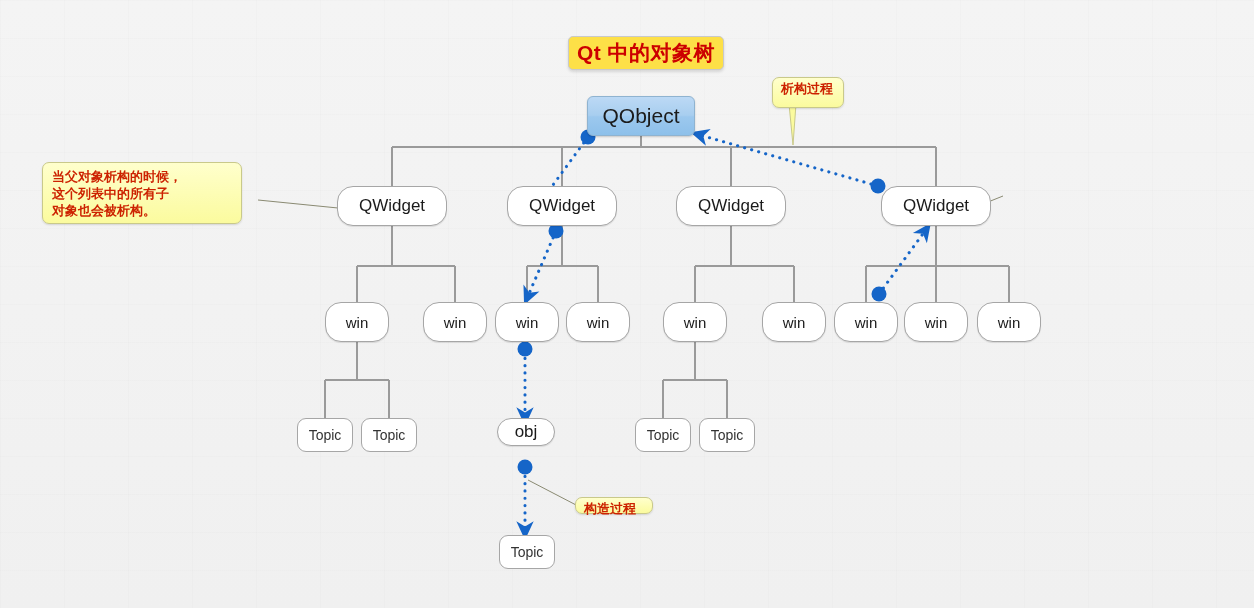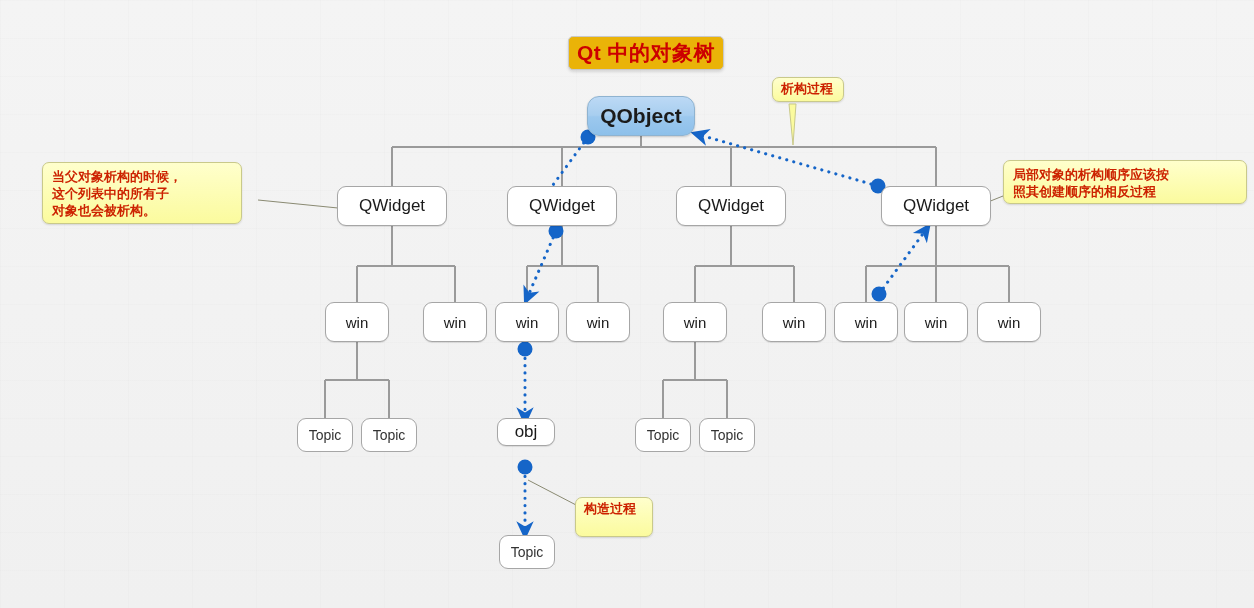--- a/index.html
+++ b/index.html
@@ -22,39 +22,39 @@
   svg.edges{position:absolute;left:0;top:0;width:1254px;height:608px;pointer-events:none;}
 
   .node{
     position:absolute;box-sizing:border-box;
     display:flex;align-items:center;justify-content:center;
     background:#ffffff;border:1px solid #a6a6a6;
     color:#1a1a1a;
     box-shadow:0 1px 1px rgba(0,0,0,0.10);
     white-space:nowrap;
   }
-  .node.round{border-radius:9px;}
+  .node.round{border-radius:16px;}
   .node.sq{border-radius:9px;}
   .n-qwidget{font-size:17px;}
   .n-win{font-size:15px;text-align:right;}
   .n-obj{font-size:17px;}
   .n-topic{font-size:14px;color:#333;box-shadow:none;}
 
   .node.root{
     background:linear-gradient(to bottom,#bcd9f5 0%, #a8ceef 48%, #9cc8ee 52%, #8dc0ea 100%);
     border:1px solid #8fb3d0;
-    border-radius:12px;
-    font-weight:bold;font-size:21px;color:#1b1b1b;
+    border-radius:6px;
+    font-weight:normal;font-size:21px;color:#1b1b1b;
     box-shadow:0 1px 2px rgba(0,0,0,0.18);
   }
 
   .title-box{
     position:absolute;
     box-sizing:border-box;
-    background:#eab308;
+    background:#fde047;
     border:1px solid #c9c9c9;
     border-radius:5px;
     box-shadow:0 2px 3px rgba(0,0,0,0.12);
     display:flex;align-items:center;justify-content:center;
     font-size:21px;color:#cc0000;font-weight:bold;
     letter-spacing:0.5px;
   }
 
   .callout{
     position:absolute;box-sizing:border-box;
@@ -187,20 +187,18 @@
   <div class="node sq n-topic" style="left:635px;top:418px;width:56px;height:34px;">Topic</div>
   <div class="node sq n-topic" style="left:699px;top:418px;width:56px;height:34px;">Topic</div>
 
   <div class="node round n-obj" style="left:497px;top:418px;width:58px;height:28px;">obj</div>
   <div class="node sq n-topic" style="left:499px;top:535px;width:56px;height:34px;">Topic</div>
 
   <div class="callout" style="left:42px;top:162px;width:200px;height:62px;">当父对象析构的时候，
 这个列表中的所有子
 对象也会被析构。</div>
 
-  <div class="callout" style="left:1003px;top:160px;width:244px;height:44px;">局部对象的析构顺序应该按
-照其创建顺序的相反过程</div>
-
-  <div class="callout small" style="left:772px;top:77px;width:72px;height:25px;">析构过程</div>
-
-  <div class="callout small" style="left:575px;top:497px;width:78px;height:40px;">构造过程</div>
+
+  <div class="callout small" style="left:772px;top:77px;width:72px;height:31px;">析构过程</div>
+
+  <div class="callout small" style="left:575px;top:497px;width:78px;height:17px;">构造过程</div>
 
 </div>
 
 </body></html>

